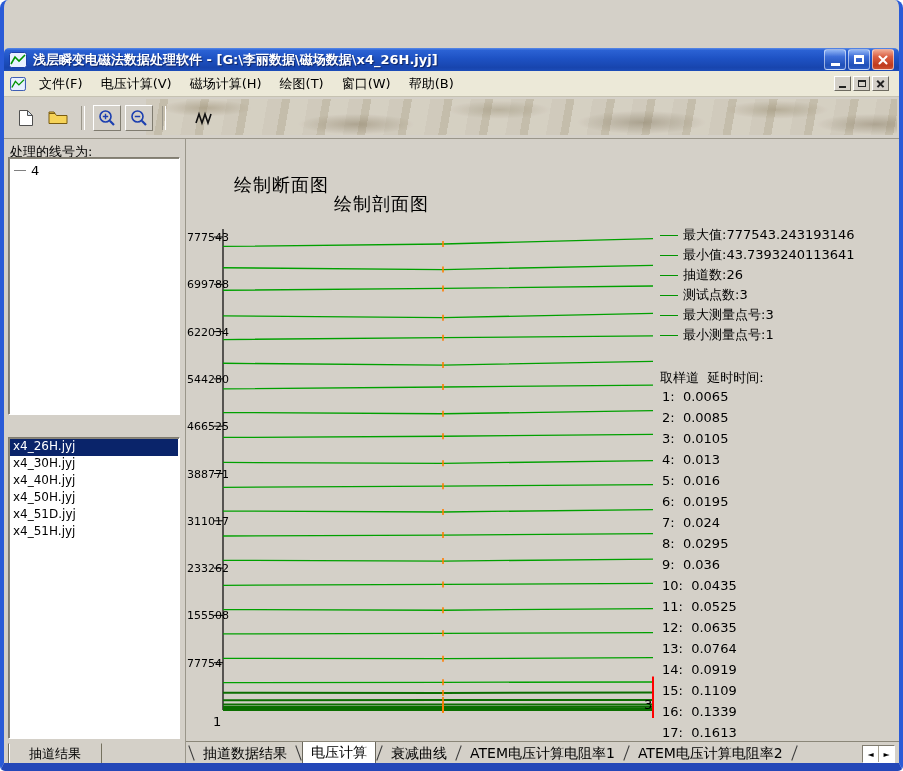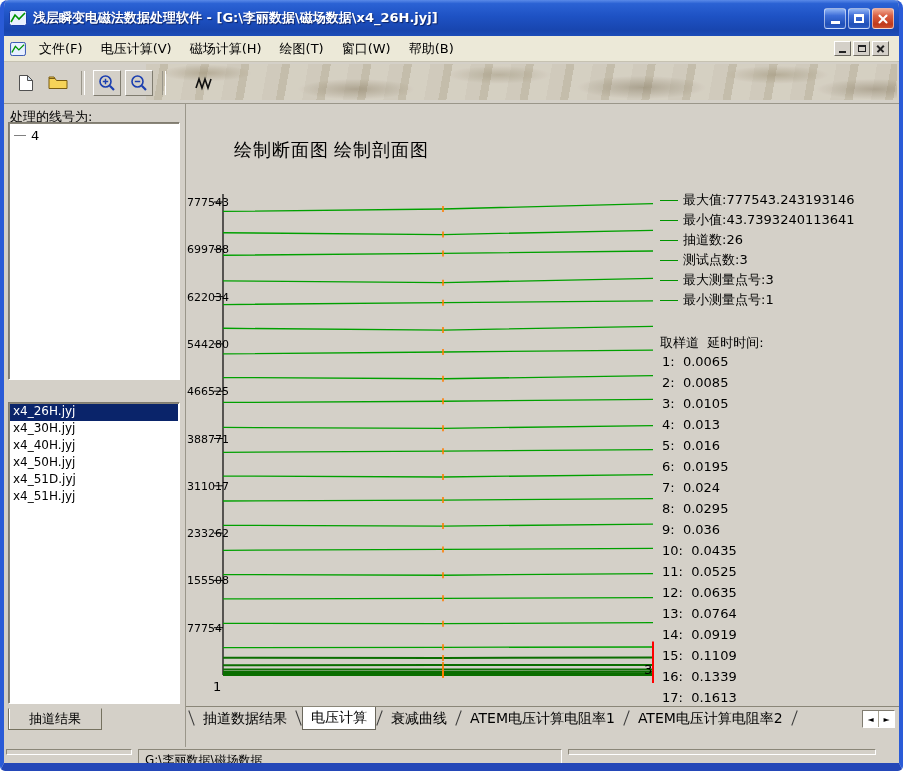--- a/index.html
+++ b/index.html
@@ -1,22 +1,22 @@
 <!DOCTYPE html>
 <html><head>
 <meta charset="utf-8">
 <style>
   html,body{margin:0;padding:0;background:#ffffff;}
   body{width:903px;height:771px;overflow:hidden;font-family:"DejaVu Sans","Liberation Sans",sans-serif;font-size:13px;color:#000;}
   .window{position:relative;width:903px;height:771px;box-sizing:border-box;background:#d4d0c8;
     border-left:4px solid #2a5bd7;border-right:4px solid #2a5bd7;border-bottom:8px solid #2447b8;
     border-radius:8px 8px 5px 5px;overflow:hidden;}
   
-  .titlebar{height:36px;display:flex;align-items:center;padding:0 5px;border-radius:5px 5px 0 0;
-    background:linear-gradient(180deg,#5a8ae8 0%,#2b62d4 10%,#1e52c4 45%,#1845ae 85%,#1c4cb8 100%);}
+  .titlebar{height:23px;display:flex;align-items:center;padding:0 5px;border-radius:5px 5px 0 0;
+    background:linear-gradient(180deg,#5a8ae8 0%,#2b62d4 10%,#1e52c4 45%,#1845ae 85%,#1c4cb8 100%);margin-top:48px;}
   .titlebar .title{flex:1;color:#fff;font-weight:bold;font-size:13px;margin-left:6px;white-space:nowrap;overflow:hidden;
     text-shadow:1px 1px 1px rgba(0,0,30,.55);}
   .cap{position:relative;width:22px;height:21px;margin-left:2px;border-radius:3px;display:flex;align-items:center;justify-content:center;
     border:1px solid rgba(255,255,255,.55);box-sizing:border-box;}
   .cap.blue{background:linear-gradient(180deg,#8fb4f4 0%,#3e6ed8 35%,#2050b8 80%,#2d5cc4 100%);}
   .cap.red{background:linear-gradient(180deg,#f0a890 0%,#da6044 35%,#c03a1c 80%,#cc4f30 100%);}
   .glyph-min{width:9px;height:3px;background:#fff;margin-top:9px;}
   .glyph-max{width:10px;height:9px;border:2px solid #fff;border-top-width:3px;box-sizing:border-box;}
   .xbar{position:absolute;left:4px;top:9px;width:12px;height:2px;background:#fff;border-radius:1px;}
   .xbar.a{transform:rotate(45deg);} .xbar.b{transform:rotate(-45deg);}
@@ -58,21 +58,21 @@
   .tree-line{width:12px;height:1px;background:#808080;margin-right:5px;}
   .file-list{position:absolute;left:4px;top:298px;width:172px;height:302px;padding:1px;font-size:12px;}
   .list-item{padding:1px 3px;white-space:nowrap;height:15px;line-height:13px;}
   .list-item.selected{background:#0a246a;color:#fff;}
   .left-tab{position:absolute;left:4px;top:604px;width:94px;height:22px;background:#d4d0c8;
     border:1px solid #75715f;border-top:1px solid #d4d0c8;box-shadow:inset 1px 0 0 #fff;
     display:flex;align-items:center;justify-content:center;font-size:13px;box-sizing:border-box;}
   .main{flex:1;position:relative;overflow:hidden;background:#d4d0c8;}
   .draw-btn{position:absolute;top:32px;font-size:18px;letter-spacing:1px;background:transparent;border:none;
     font-family:inherit;color:#000;padding:2px 4px;}
-  .draw-btn.b1{left:44px;} .draw-btn.b2{left:144px;}
+  .draw-btn.b1{left:44px;} .draw-btn.b2{left:144px;margin-top:19px;}
   .chart-svg{position:absolute;left:1px;top:82px;}
   .chart-svg text{font-family:"DejaVu Sans","Liberation Sans",sans-serif;}
   .annotations{position:absolute;left:474px;top:86px;width:246px;font-size:13px;}
   .info-line{display:flex;align-items:center;height:20px;white-space:pre;}
   .leader{width:18px;height:0;border-top:1px solid #009400;margin-right:5px;flex:none;}
   .delay-header{margin-top:24px;height:20px;white-space:pre;}
   .delay-line{height:21px;white-space:pre;padding-left:2px;}
   
   .tabstrip{position:absolute;left:0;right:0;top:602px;height:24px;background:#d4d0c8;border-top:1px solid #8a8678;
     display:flex;align-items:flex-start;padding:0 2px;z-index:5;box-sizing:border-box;}

